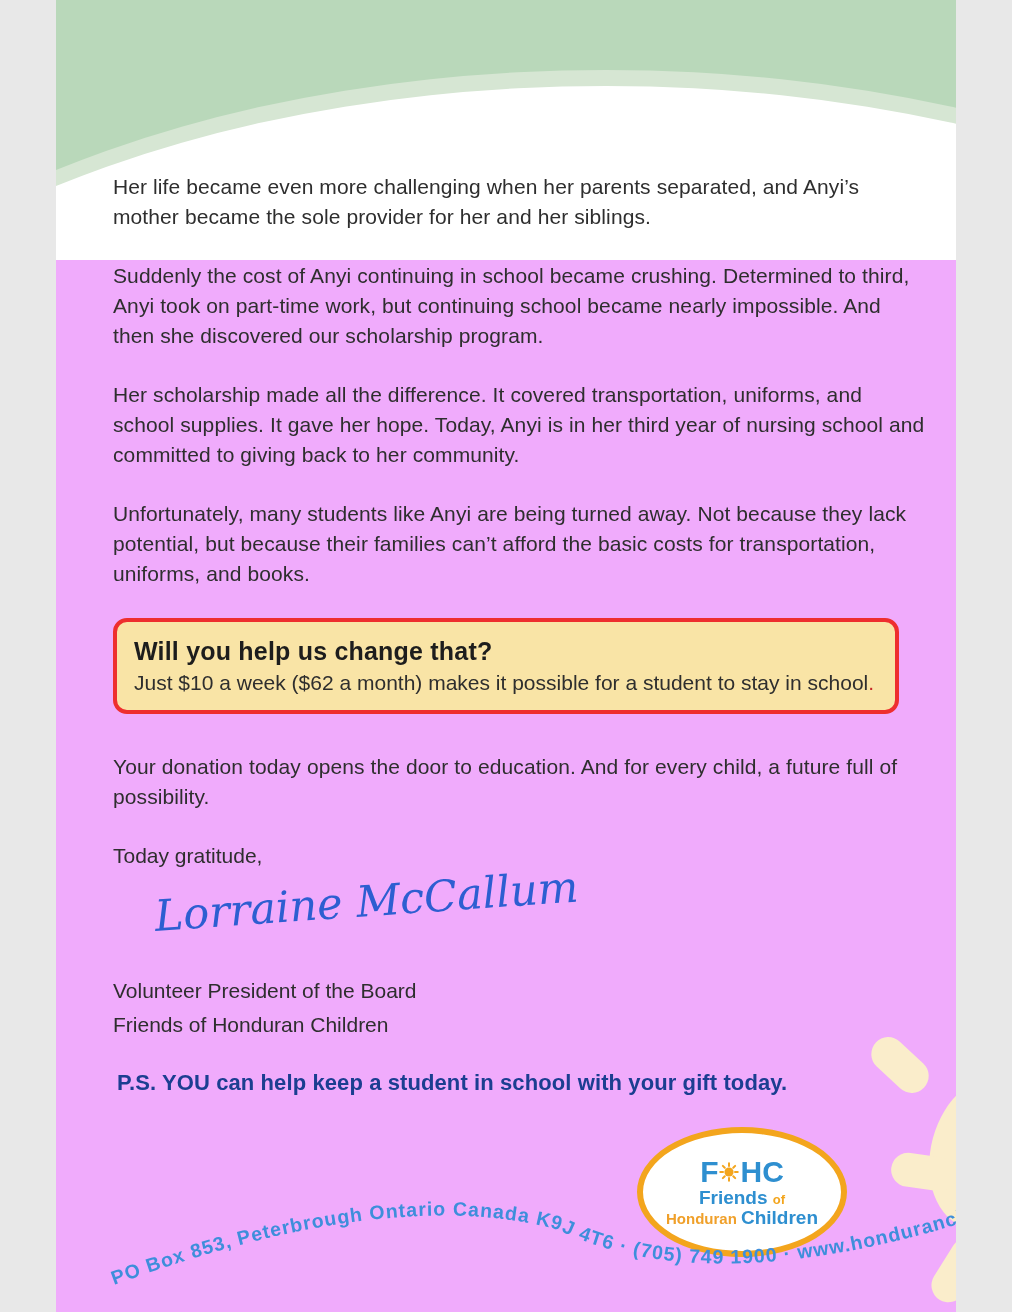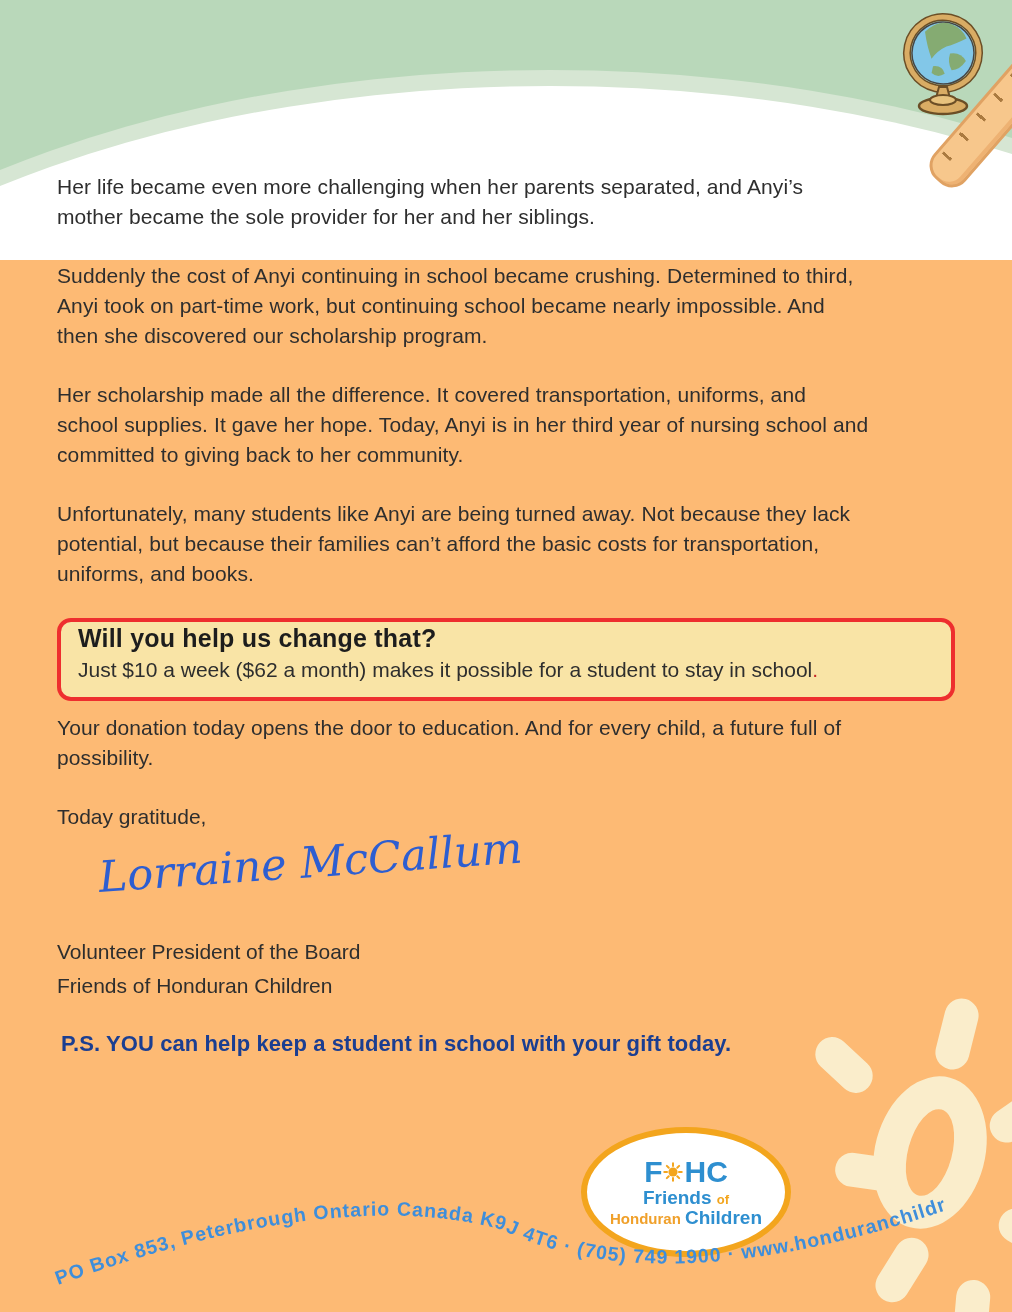--- a/index.html
+++ b/index.html
@@ -1,18 +1,18 @@
 <!DOCTYPE html>
 <html><head>
 <meta charset="utf-8">
 <style>
   html,body{margin:0;padding:0;background:#e8e8e8;}
   .page{
-    position:relative;width:1012px;height:1312px;margin:0 auto;
-    background:#fdba74;overflow:hidden;
+    position:relative;width:900px;height:1312px;margin:0 auto;
+    background:#f0abfc;overflow:hidden;
     font-family:"Liberation Sans","DejaVu Sans",sans-serif;
     color:#2e2e2e;
   }
   
   .header{position:absolute;top:0;left:0;width:1012px;height:260px;background:#b9d8ba;z-index:2;overflow:hidden;}
   .arc{position:absolute;border-radius:50%;}
   .arc-light{left:-350px;top:70px;width:1800px;height:960px;background:#d6e6d3;}
   .arc-white{left:-350px;top:86px;width:1800px;height:960px;background:#ffffff;}
   .globe{position:absolute;left:893px;top:8px;width:100px;height:110px;z-index:5;}
   .ruler{
@@ -37,22 +37,22 @@
   .ray3{left:45px;top:165px;width:66px;height:34px;transform:rotate(8deg);}
   .ray4{left:95px;top:245px;width:34px;height:70px;transform:rotate(32deg);}
   .ray5{left:165px;top:290px;width:34px;height:62px;transform:rotate(5deg);}
   .ray6{left:212px;top:95px;width:34px;height:64px;transform:rotate(55deg);}
   .ray7{left:220px;top:212px;width:34px;height:60px;transform:rotate(-60deg);}
   
   .content{position:absolute;top:172px;left:57px;right:57px;z-index:3;}
   .para{margin:0 0 29px 0;font-size:21px;line-height:30px;letter-spacing:.1px;}
   .ln{display:block;white-space:nowrap;}
   .callout{
-    margin:4px 0 12px 0;background:#f9e4a6;border:4px solid #ee2e2e;
-    border-radius:14px;padding:0 17px 12px 17px;
+    margin:4px 0 38px 0;background:#f9e4a6;border:4px solid #ee2e2e;
+    border-radius:14px;padding:13px 17px 12px 17px;
   }
   .callout-heading{font-size:25px;line-height:33px;font-weight:bold;color:#1d1d1d;letter-spacing:.2px;}
   .callout-body{font-size:21px;line-height:30px;color:#2e2e2e;white-space:nowrap;}
   .red-period{color:#c62828;}
   .salutation{margin:4px 0 0 0;font-size:21px;line-height:30px;}
   .signature{
     height:95px;margin:0 0 0 42px;color:#2d5ed1;
     font-family:"DejaVu Serif","Liberation Serif",serif;
     font-style:italic;font-size:43px;line-height:90px;
     transform:rotate(-4deg);transform-origin:0 50%;white-space:nowrap;

